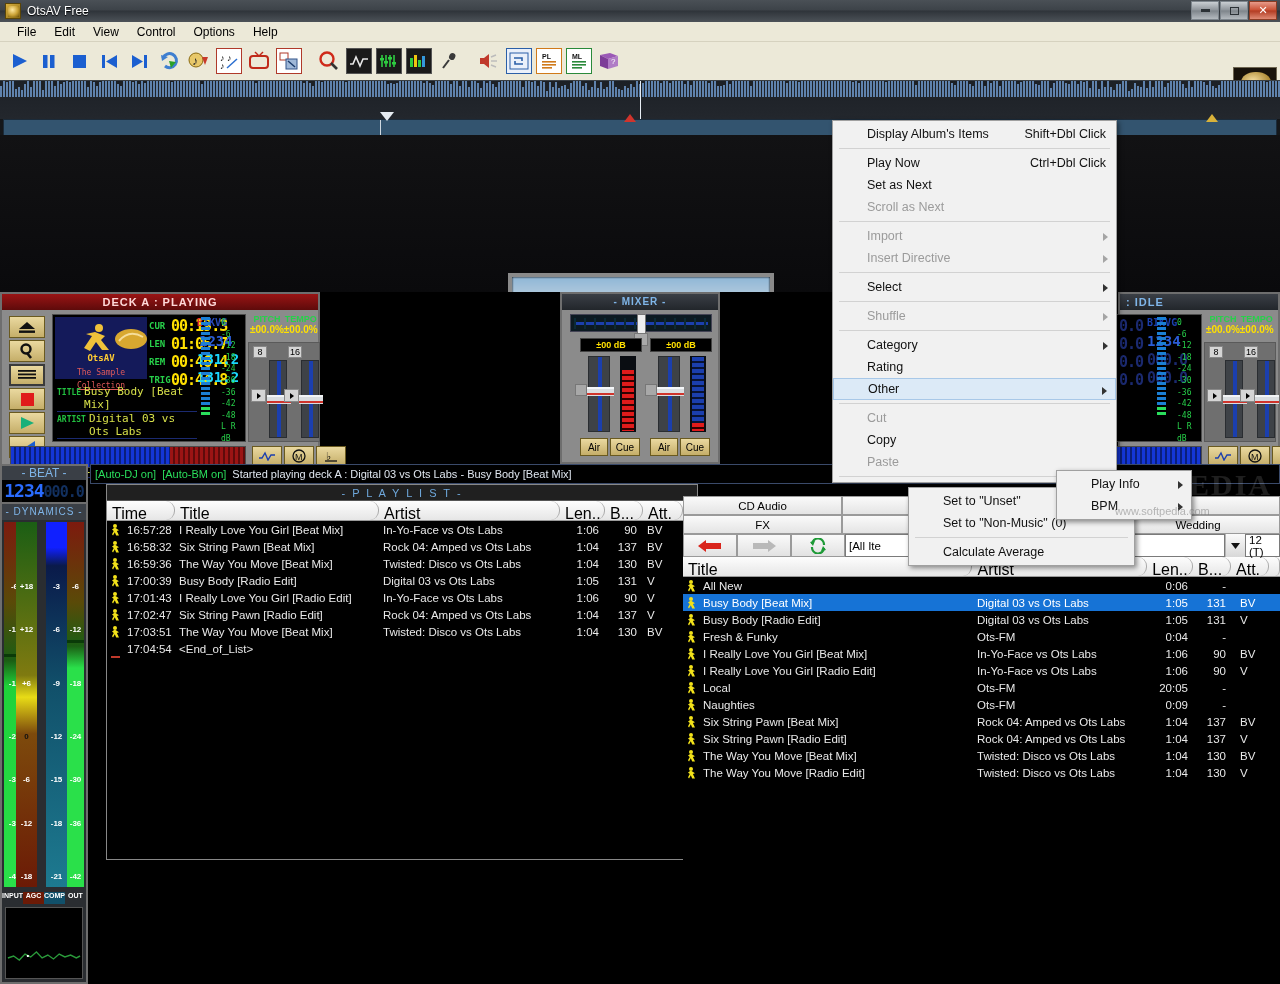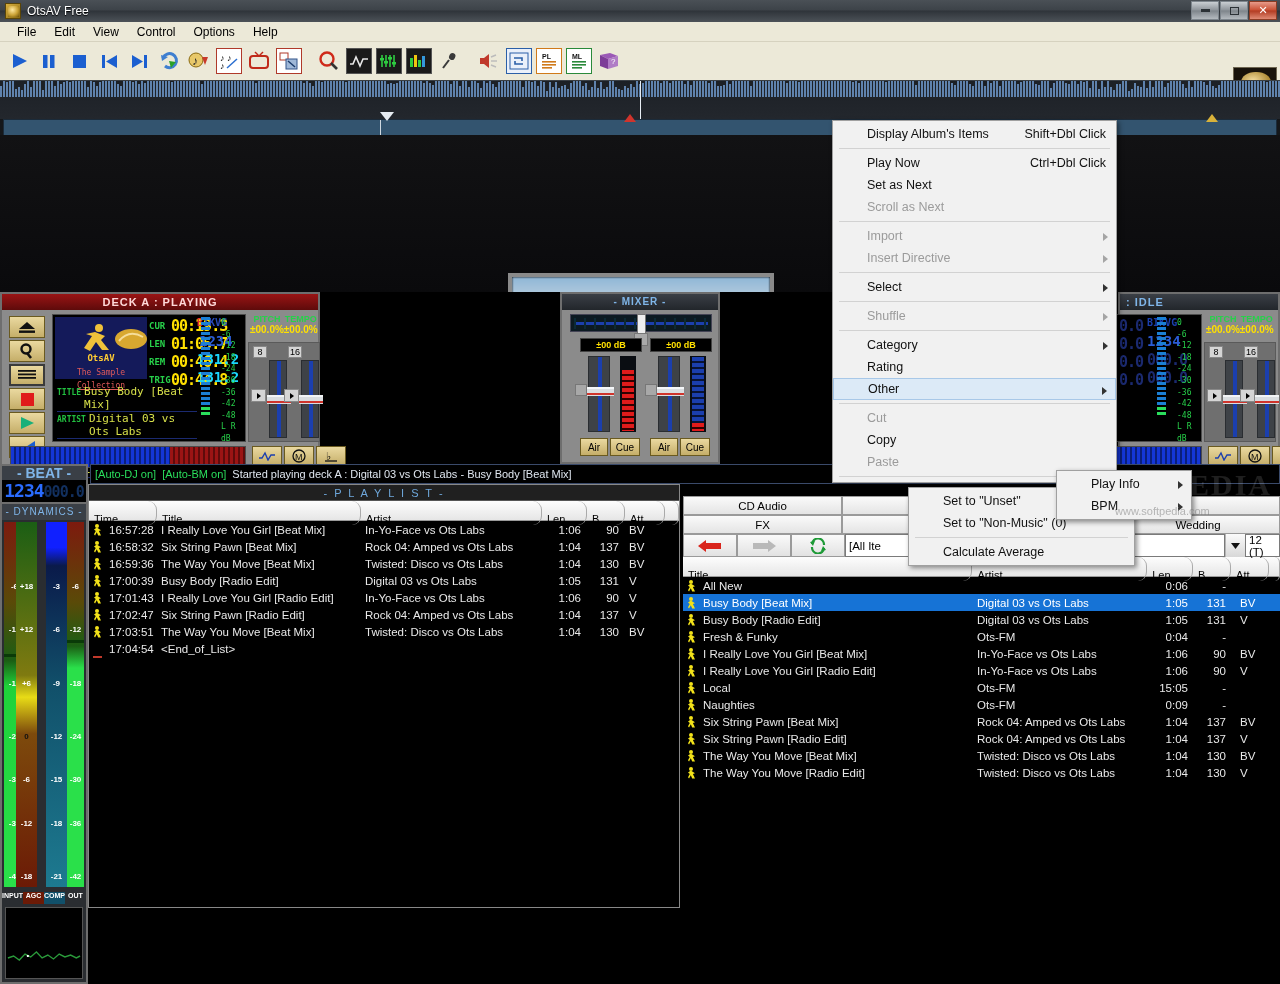--- a/index.html
+++ b/index.html
@@ -118,43 +118,43 @@
   .mixer-hdr{height:16px;background:linear-gradient(180deg,#3a3f46,#22262b);color:#7fb5e8;font-size:10px;
      text-align:center;line-height:16px;letter-spacing:1px;font-weight:bold;}
   .xfade{position:absolute;left:8px;top:20px;width:142px;height:18px;background:#0c1a22;border:1px solid #445;}
   .mixstrip{position:absolute;top:44px;width:62px;height:118px;}
   .dbbox{height:14px;background:#000;border:1px solid #444;color:#ffe000;font-size:9px;font-weight:bold;
      display:flex;align-items:center;justify-content:center;}
   .mixmeter{position:absolute;width:16px;top:0;bottom:0;background:#0a0d12;}
 
   
   .beatpanel{position:absolute;left:0;top:464px;width:88px;height:44px;background:#2a2d31;border:2px solid #6e6e6e;}
-  .beathdr{height:14px;color:#7fb5e8;font-size:14px;text-align:center;line-height:14px;background:#3a3f46;font-weight:bold;}
+  .beathdr{height:14px;color:#7fb5e8;font-size:12px;text-align:center;line-height:14px;background:#3a3f46;}
   .beatval{font-family:"DejaVu Sans Mono",monospace;font-size:18px;font-weight:bold;text-align:center;
      color:#2a6cff;letter-spacing:-1px;}
   .dynpanel{position:absolute;left:0;top:502px;width:88px;height:482px;background:#2a2d31;border:2px solid #6e6e6e;}
   .dynhdr{height:16px;color:#7fb5e8;font-size:10px;text-align:center;line-height:16px;background:#3a3f46;letter-spacing:1px;}
   .dyncol{position:absolute;top:18px;bottom:95px;width:21px;}
   .dyntick{position:absolute;left:0;right:0;text-align:center;color:#fff;font-size:8px;font-weight:bold;}
   .dynfoot{position:absolute;bottom:78px;left:0;right:0;height:12px;display:flex;}
   .dynfoot div{flex:1;text-align:center;color:#fff;font-size:7px;font-weight:bold;}
   .dynscope{position:absolute;left:3px;right:3px;bottom:3px;height:72px;background:#000;border:1px solid #555;}
 
   
   .statusbar{position:absolute;left:90px;top:464px;width:1190px;height:20px;background:#000;
      border:1px solid #3a4a6a; display:flex;align-items:center;padding-left:4px;font-size:11px;}
   .st-green{color:#2ade5c;}
   .st-white{color:#dfe6ef;margin-left:6px;}
 
   
-  .playlist{position:absolute;left:88px;top:484px;width:592px;height:424px;background:#000;border:1px solid #888;}
+  .playlist{position:absolute;left:106px;top:484px;width:592px;height:376px;background:#000;border:1px solid #888;}
   .pl-hdr{height:16px;background:#202020;color:#6fa8dc;font-size:11px;text-align:center;line-height:16px;
      letter-spacing:2px;border-bottom:1px solid #555;}
   .colhdr{display:flex;height:20px;background:linear-gradient(180deg,#fdfdfd,#e6e6e6);border-bottom:1px solid #9a9a9a;}
-  .colhdr div{border-right:1px solid #aaa;font-size:11px;color:#000;padding:12px 5px;overflow:hidden;white-space:nowrap;border-radius:9px;}
+  .colhdr div{border-right:1px solid #aaa;font-size:16px;color:#000;padding:4px 5px;overflow:hidden;white-space:nowrap;border-radius:9px;}
   .row{display:flex;height:17px;align-items:center;font-size:11.5px;color:#e8e8e8;}
   .row .c{overflow:hidden;white-space:nowrap;padding-left:4px;}
   .runicon{width:14px;height:14px;position:relative;flex:0 0 14px;margin-left:2px;}
   .runicon:before{content:"";position:absolute;left:4px;top:1px;width:4px;height:4px;border-radius:50%;background:#f2e11a;}
   .runicon:after{content:"";position:absolute;left:3px;top:5px;width:7px;height:8px;background:#f2e11a;
      clip-path:polygon(40% 0,100% 35%,70% 45%,100% 100%,60% 100%,40% 60%,15% 100%,0 85%,25% 45%,0 25%);}
   .dashicon{width:14px;flex:0 0 14px;margin-left:2px;position:relative;}
   .dashicon:after{content:"";position:absolute;left:2px;top:7px;width:9px;height:2px;background:#c0392b;}
 
   
@@ -1425,21 +1425,21 @@
           <div class="c" style="width: 274px; text-align: left;">I Really Love You Girl [Radio Edit]</div>
           <div class="c" style="width: 175px; text-align: left;">In-Yo-Face vs Ots Labs</div>
           <div class="c" style="width: 46px; text-align: right; padding-right: 6px;">1:06</div>
           <div class="c" style="width: 38px; text-align: right; padding-right: 6px;">90</div>
           <div class="c" style="width: 38px; text-align: left; padding-left: 8px;">V</div>
         </div>
         <div class="row">
           <div class="runicon"></div>
           <div class="c" style="width: 274px; text-align: left;">Local</div>
           <div class="c" style="width: 175px; text-align: left;">Ots-FM</div>
-          <div class="c" style="width: 46px; text-align: right; padding-right: 6px;">15:05</div>
+          <div class="c" style="width: 46px; text-align: right; padding-right: 6px;">20:05</div>
           <div class="c" style="width: 38px; text-align: right; padding-right: 6px;">-</div>
           <div class="c" style="width: 38px; text-align: left; padding-left: 8px;"></div>
         </div>
         <div class="row">
           <div class="runicon"></div>
           <div class="c" style="width: 274px; text-align: left;">Naughties</div>
           <div class="c" style="width: 175px; text-align: left;">Ots-FM</div>
           <div class="c" style="width: 46px; text-align: right; padding-right: 6px;">0:09</div>
           <div class="c" style="width: 38px; text-align: right; padding-right: 6px;">-</div>
           <div class="c" style="width: 38px; text-align: left; padding-left: 8px;"></div>

